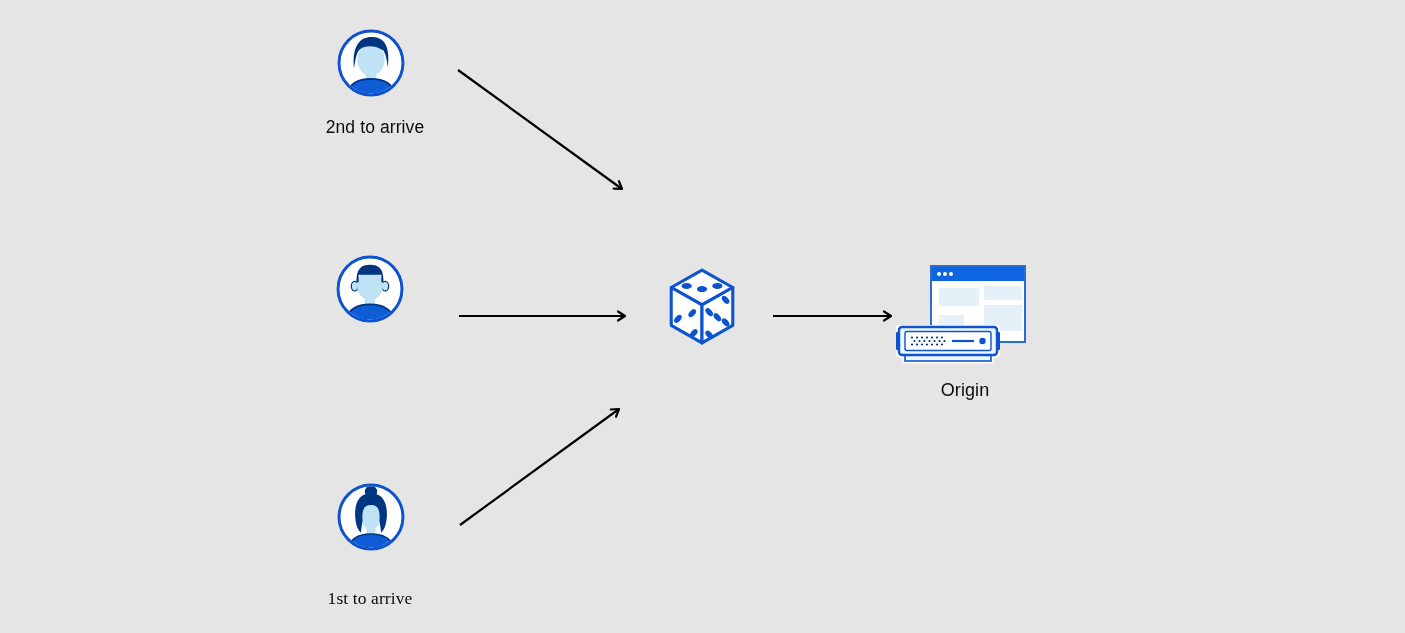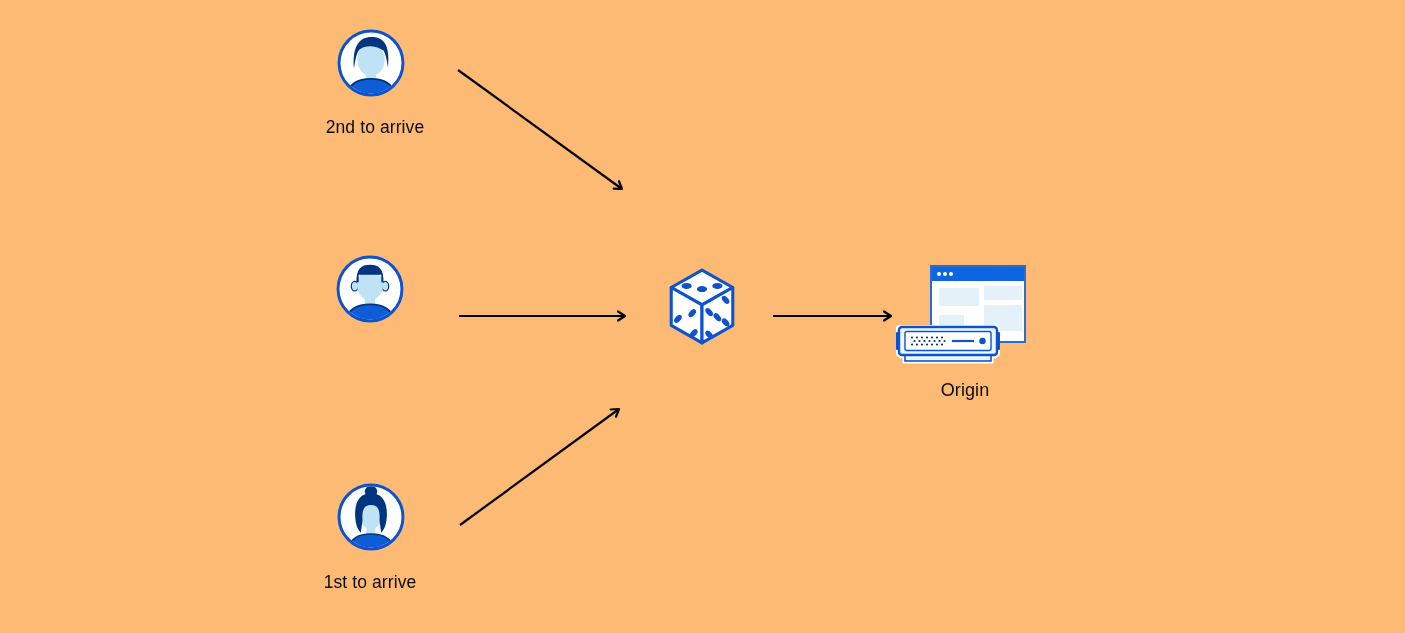--- a/index.html
+++ b/index.html
@@ -5,21 +5,21 @@
   html, body {
     margin: 0;
     padding: 0;
     background: #ffffff;
     font-family: "Liberation Sans", sans-serif;
   }
   .canvas {
     position: relative;
     width: 1405px;
     height: 633px;
-    background: #fdba74;
+    background: #e5e5e5;
     overflow: hidden;
   }
   .arrows-layer {
     position: absolute;
     left: 0; top: 0;
     width: 1405px; height: 633px;
     pointer-events: none;
   }
   .node {
     position: absolute;
@@ -131,21 +131,21 @@
       <circle cx="30" cy="30" r="28.2" fill="#ffffff" stroke="#0d53cf" stroke-width="2.6"></circle>
       <g clip-path="url(#clipC)">
         <ellipse cx="30" cy="27.5" rx="10.5" ry="13" fill="#bfe3f5"></ellipse>
         <rect x="26" y="38.5" width="8" height="7" fill="#bfe3f5"></rect>
         <path d="M30,9 C20,9 15.5,17 16,29 C16.3,36 18,41 21,44 L22.5,33 C22,25 23,19.5 30,19.5 C37,19.5 38,25 37.5,33 L39,44 C42,41 43.7,36 44,29 C44.5,17 40,9 30,9 Z" fill="#003580"></path>
         <ellipse cx="30" cy="7.5" rx="5.5" ry="5" fill="#003580"></ellipse>
         <path d="M9,62 C10,50 18,45 30,45 C42,45 50,50 51,62 Z" fill="#0e5cd6" stroke="#003580" stroke-width="1.4"></path>
       </g>
     </svg>
   </div>
-  <div class="node-label" style="left:280px; top:572px;">1st to arrive</div>
+  <div class="node-label" style="left:280px; top:588px;font-family:Liberation Serif, serif;">1st to arrive</div>
 
   <div class="node" style="left:667px; top:267px; width:70px; height:80px;">
     <svg width="70" height="80" viewBox="0 0 68 78">
       <g stroke="#0d53cf" stroke-width="3" stroke-linejoin="round" fill="#ffffff">
         <path d="M34,3 L64,20 L34,37 L4,20 Z"></path>
         <path d="M4,20 L34,37 L34,74 L4,57 Z"></path>
         <path d="M64,20 L34,37 L34,74 L64,57 Z"></path>
       </g>
       <g fill="#0d53cf">
         <ellipse cx="19" cy="18.5" rx="5" ry="2.9"></ellipse>

